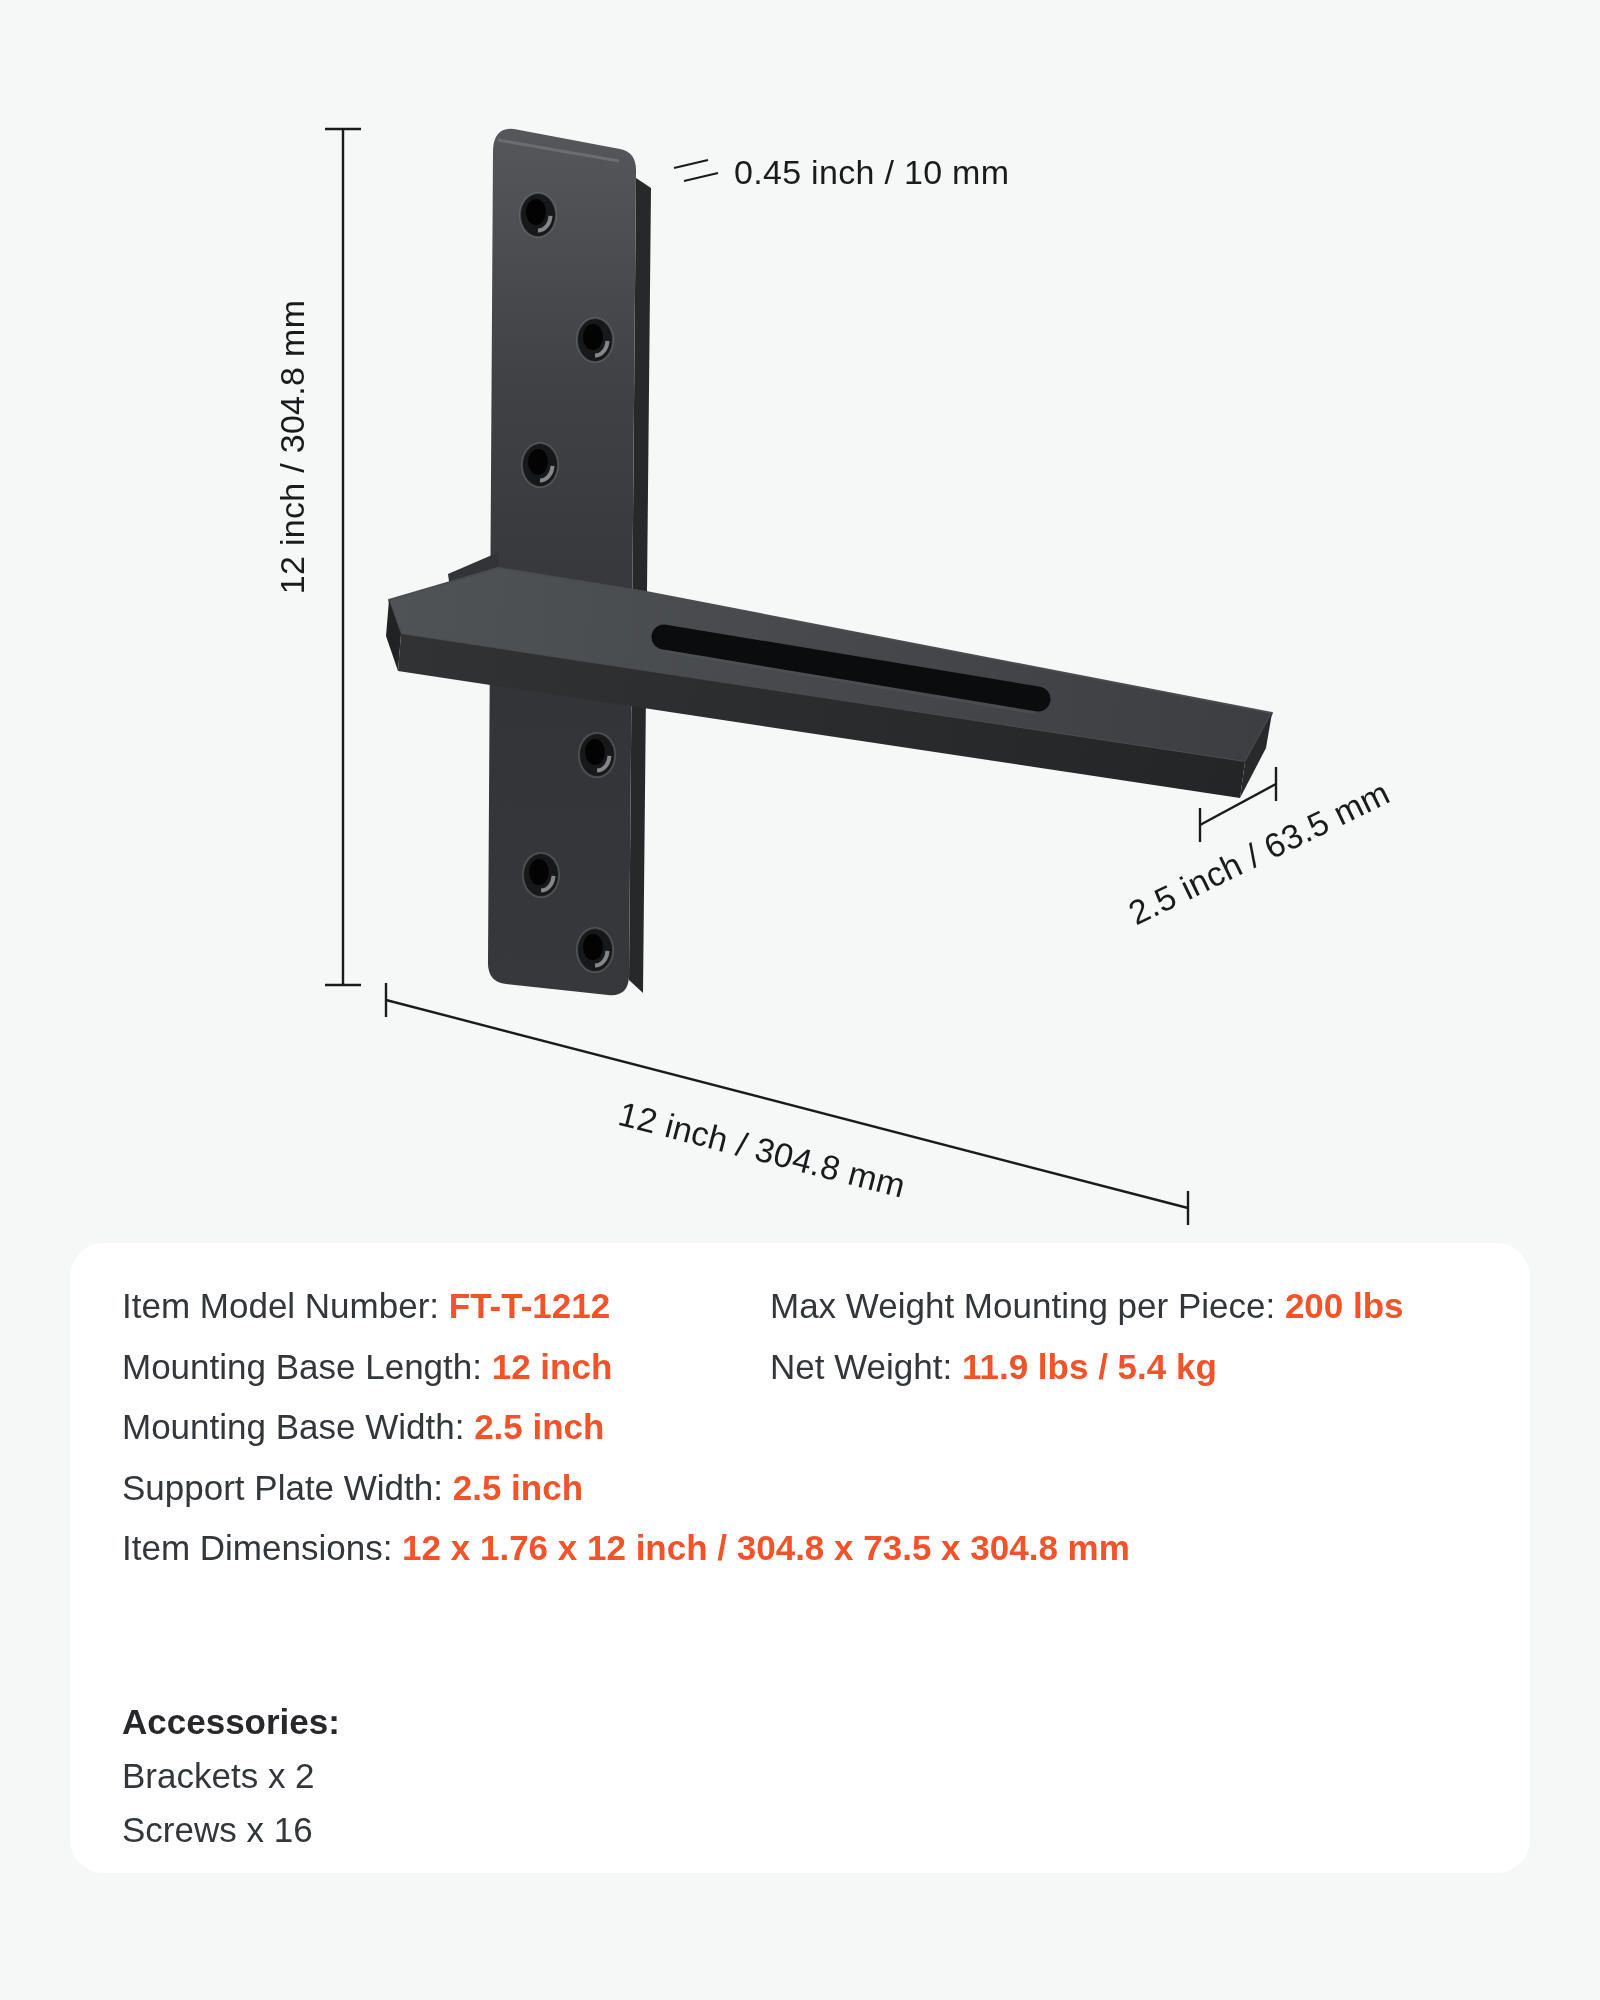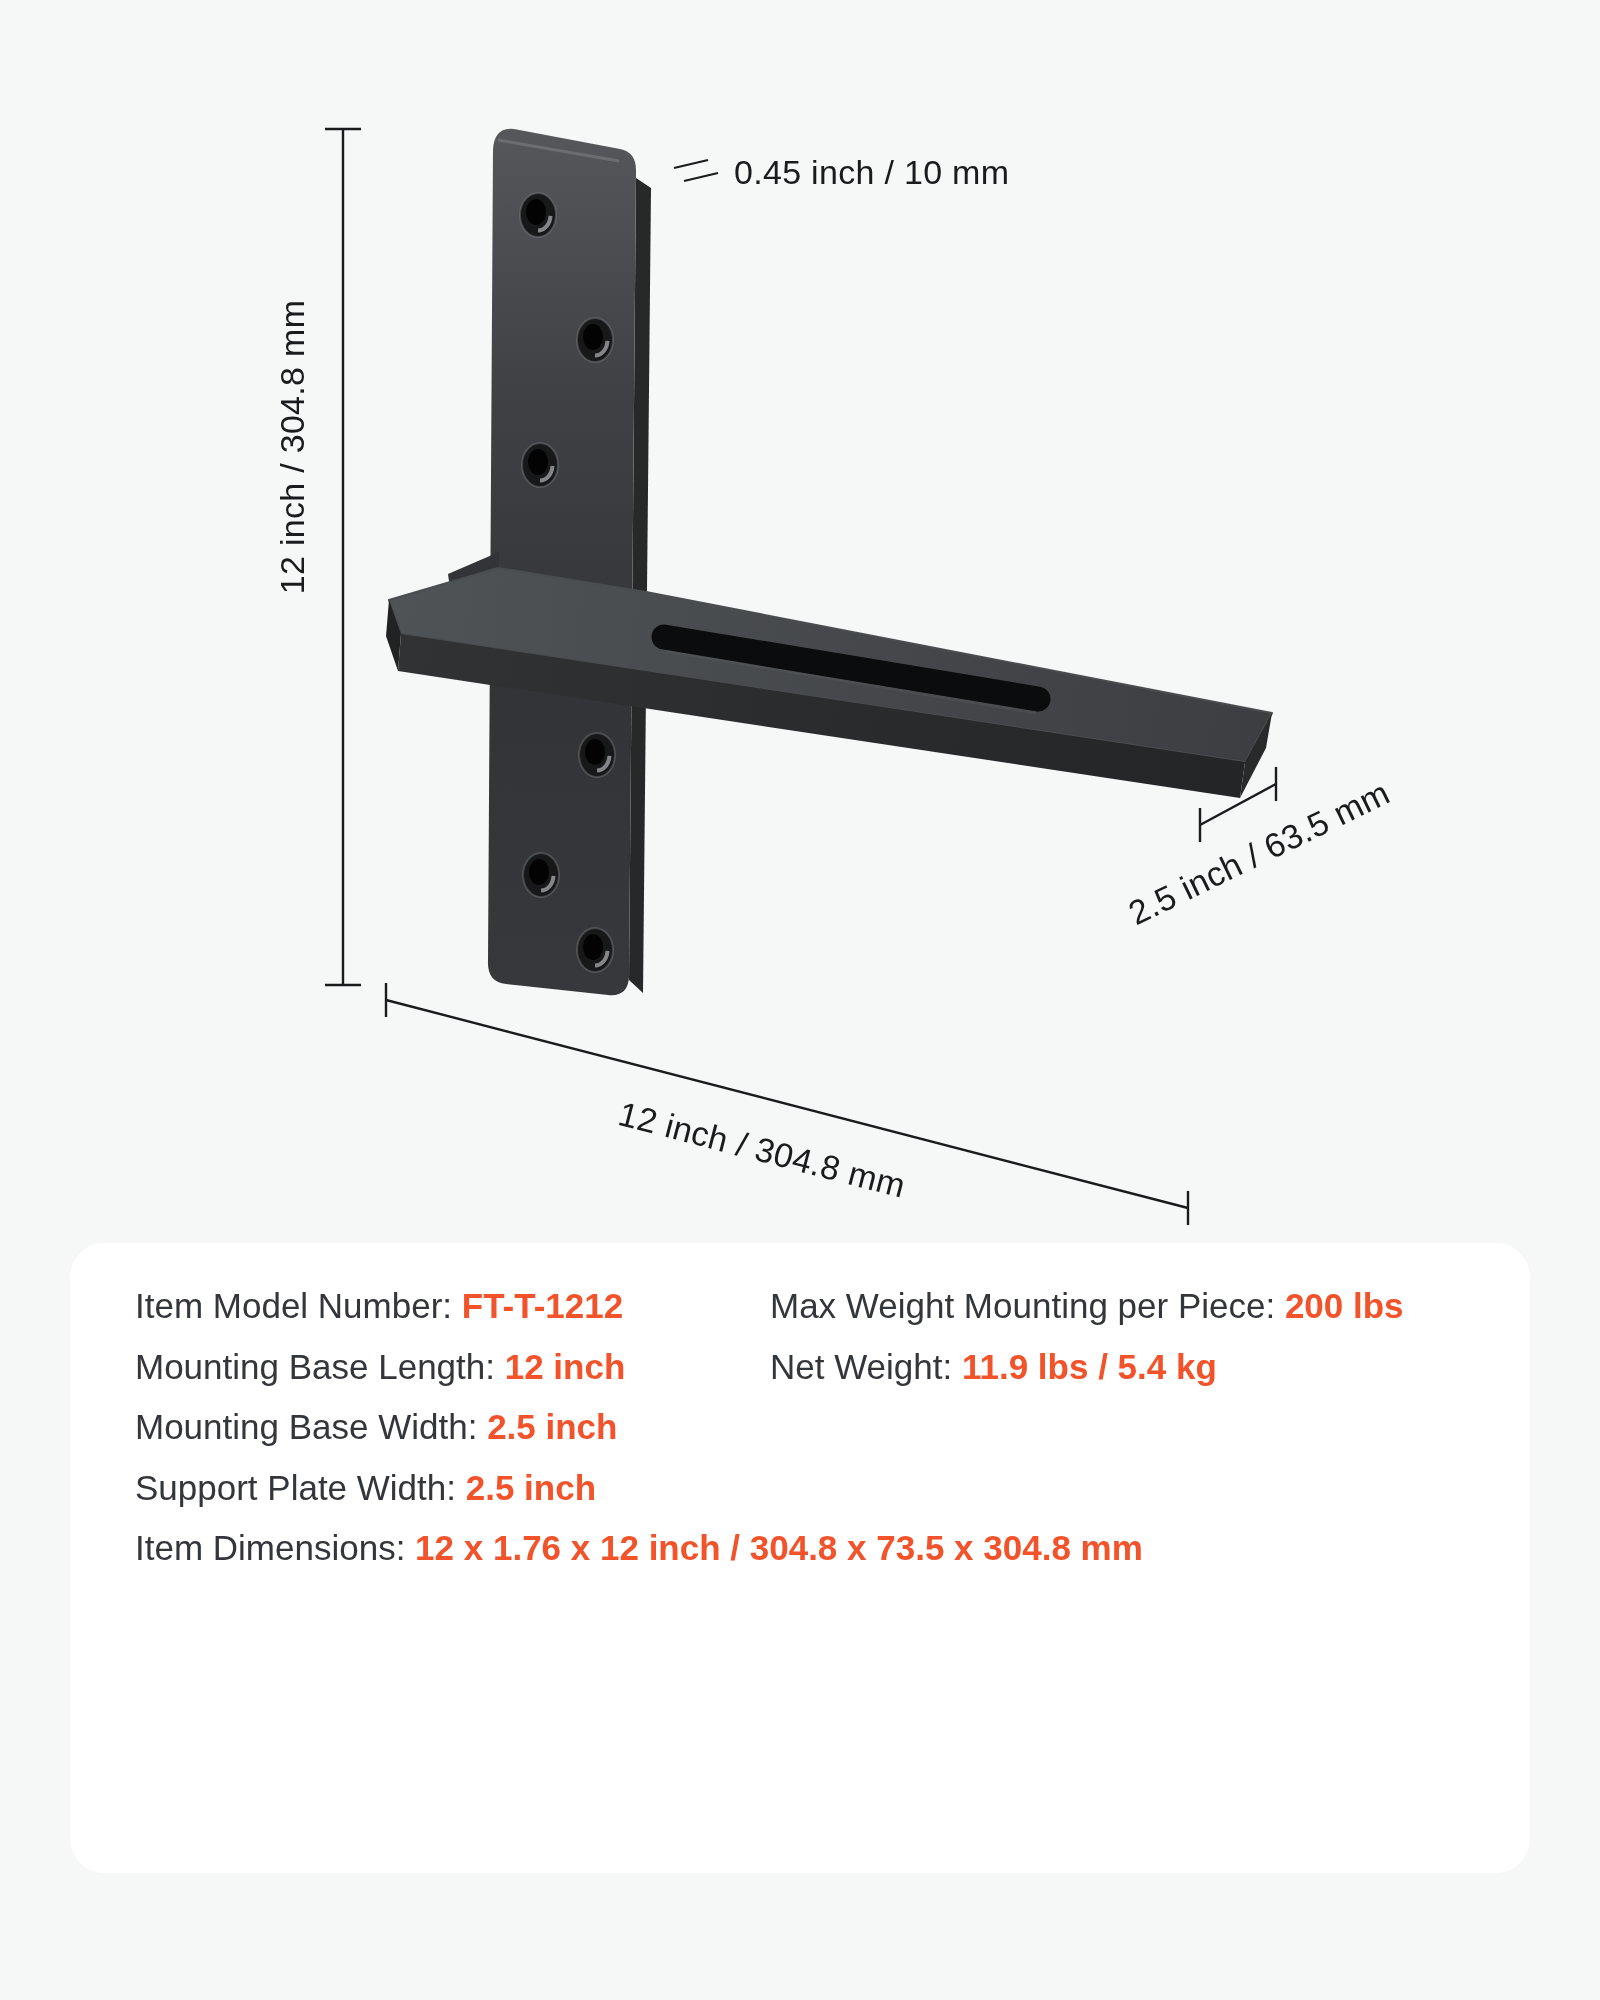--- a/index.html
+++ b/index.html
@@ -21,21 +21,21 @@
   .dim-thickness{left:734px;top:153px;}
   .dim-base{left:762px;top:1150px;transform:translate(-50%,-50%) rotate(14.5deg);}
   .dim-width{left:1259px;top:853px;transform:translate(-50%,-50%) rotate(-26deg);}
 
   .panel{
     position:absolute;left:70px;top:1243px;
     width:1460px;height:630px;
     background:#ffffff;border-radius:34px;
   }
   .spec-col{position:absolute;top:33px;}
-  .spec-col.left{left:65px;}
+  .spec-col.left{left:52px;}
   .spec-col.right{left:700px;}
   .spec-row{
     height:60.5px;line-height:60.5px;
     font-size:35px;color:#33363a;white-space:nowrap;
   }
   .spec-row .val{color:#f2532a;font-weight:700;}
   .accessories{position:absolute;left:52px;top:451px;}
   .acc-title{font-size:35px;font-weight:700;color:#26282c;line-height:55px;}
   .acc-item{font-size:35px;color:#33363a;line-height:54px;}
 </style>
@@ -163,15 +163,20 @@
 
     <div class="spec-col right">
       <div class="spec-row">
         <span class="lbl">Max Weight Mounting per Piece: </span><span class="val">200 lbs</span>
       </div>
       <div class="spec-row">
         <span class="lbl">Net Weight: </span><span class="val">11.9 lbs / 5.4 kg</span>
       </div>
     </div>
 
+    <div class="accessories">
+      <div class="acc-title">Accessories:</div>
+      <div class="acc-item">Brackets x 2</div>
+      <div class="acc-item">Screws x 16</div>
+    </div>
 
   </div>
 </div>
 
 </body></html>

